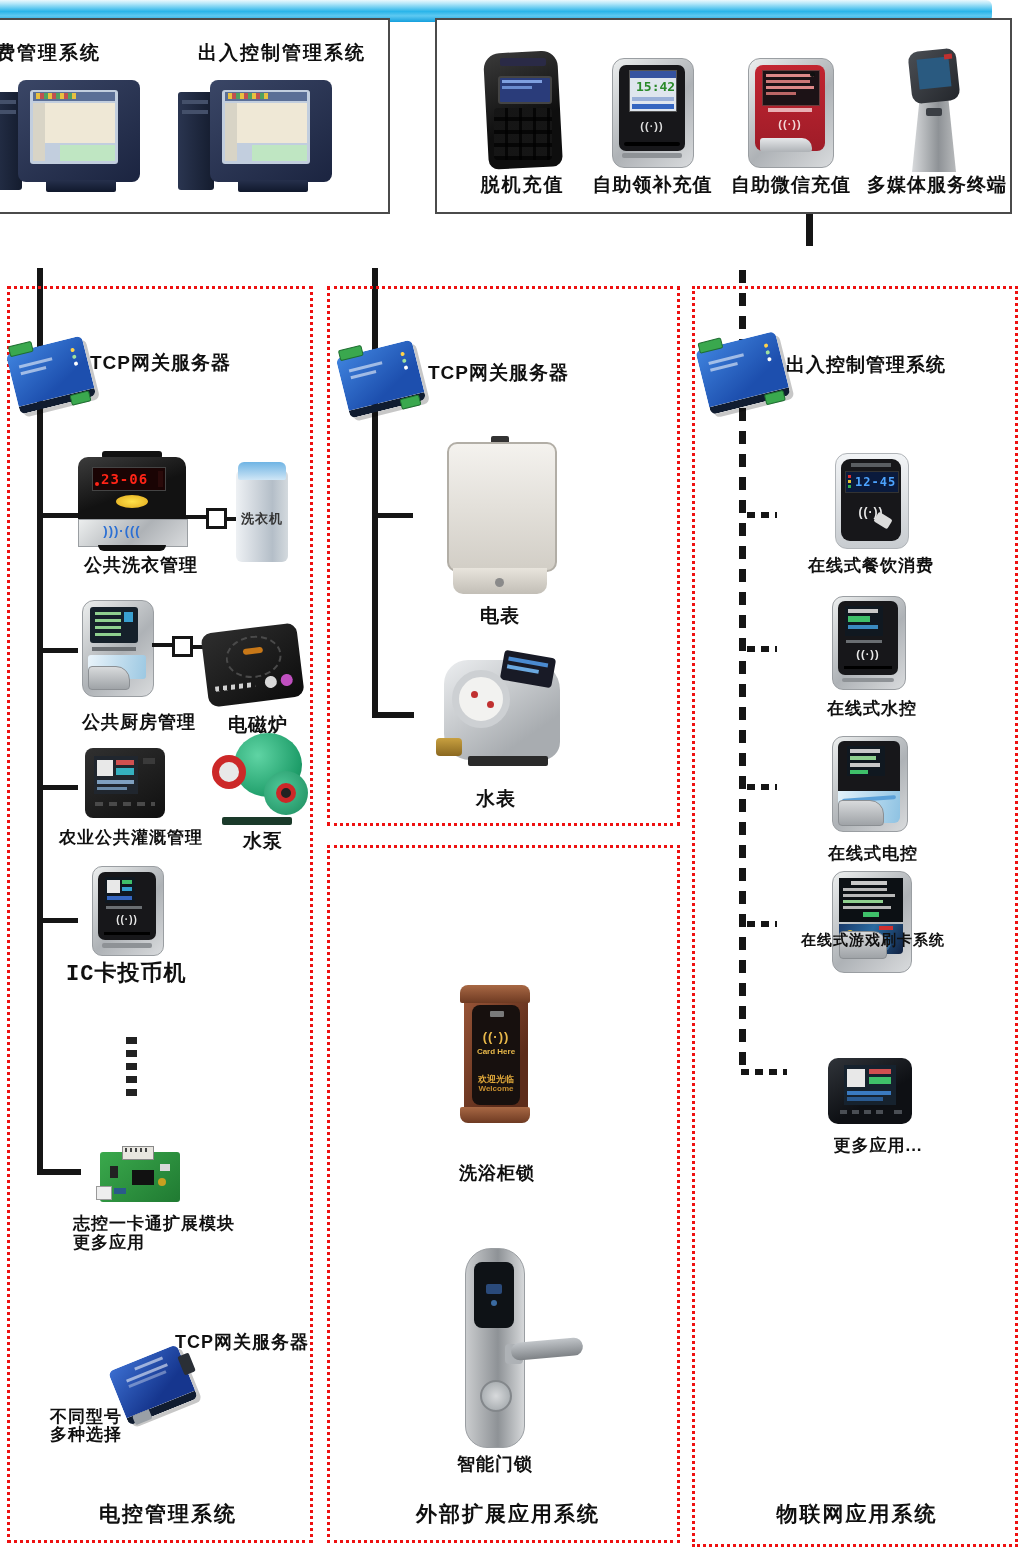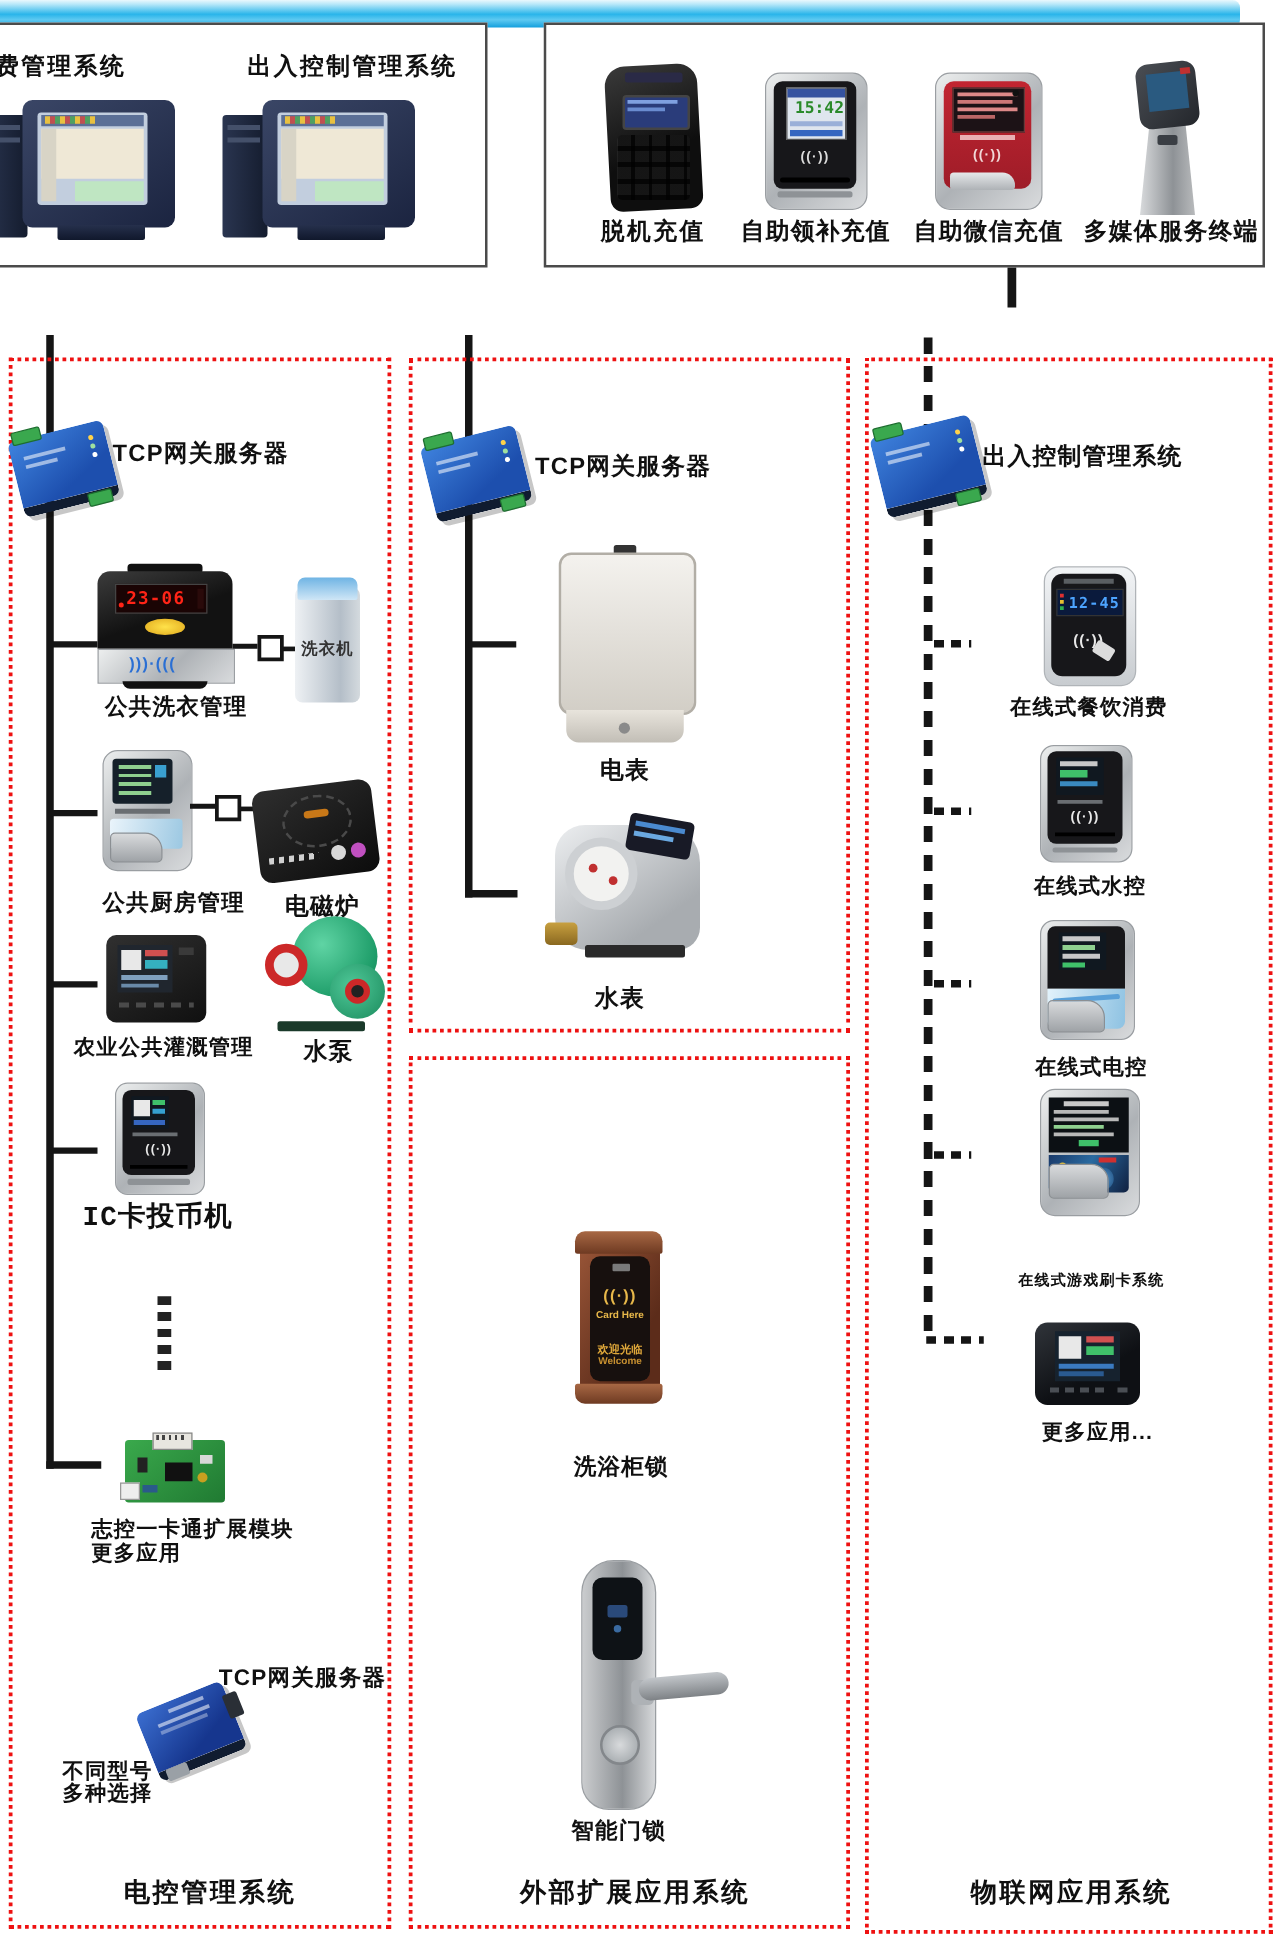--- a/index.html
+++ b/index.html
@@ -402,21 +402,21 @@
       <div class="abs" style="left:4px;top:28px;width:48px;height:3px;background:#b8b8b8"></div>
       <div class="abs" style="left:24px;top:34px;width:16px;height:5px;background:#3fc06a"></div>
     </div>
     <div class="abs" style="left:7px;top:53px;width:64px;height:30px;background:linear-gradient(120deg,#1a3a6a,#2a6aa0 45%,#102040);border-radius:0 0 4px 4px">
       <div class="abs" style="left:40px;top:2px;width:14px;height:4px;background:#d03030"></div>
       <div class="abs" style="left:34px;top:10px;width:18px;height:18px;border-radius:50%;background:radial-gradient(#5a9ad0,#1a4a7a)"></div>
       <div class="abs" style="left:8px;top:6px;width:6px;height:6px;border-radius:50%;background:#e8c030"></div>
     </div>
     <div class="pocket" style="left:7px;top:60px;width:46px;height:26px"></div>
   </div>
-  <div class="lbl ctr" style="left:783px;top:1016px;width:180px;font-size:12px">在线式游戏刷卡系统</div>
+  <div class="lbl ctr" style="left:783px;top:931px;width:180px;font-size:15px">在线式游戏刷卡系统</div>
 
   <div class="abs" style="left:828px;top:1058px;width:84px;height:66px">
     <div class="abs" style="left:0;top:0;width:84px;height:66px;background:linear-gradient(150deg,#30343a,#0e1014 60%);border-radius:10px"></div>
     <div class="abs" style="left:16px;top:7px;width:52px;height:40px;background:#16222e">
       <div class="abs" style="left:3px;top:4px;width:18px;height:18px;background:#e8e8e8"></div>
       <div class="abs" style="left:25px;top:4px;width:22px;height:5px;background:#d05050"></div>
       <div class="abs" style="left:25px;top:12px;width:22px;height:7px;background:#3fc06a"></div>
       <div class="abs" style="left:3px;top:26px;width:44px;height:4px;background:#3a7ac0"></div>
       <div class="abs" style="left:3px;top:32px;width:36px;height:4px;background:#2a5a90"></div>
     </div>

